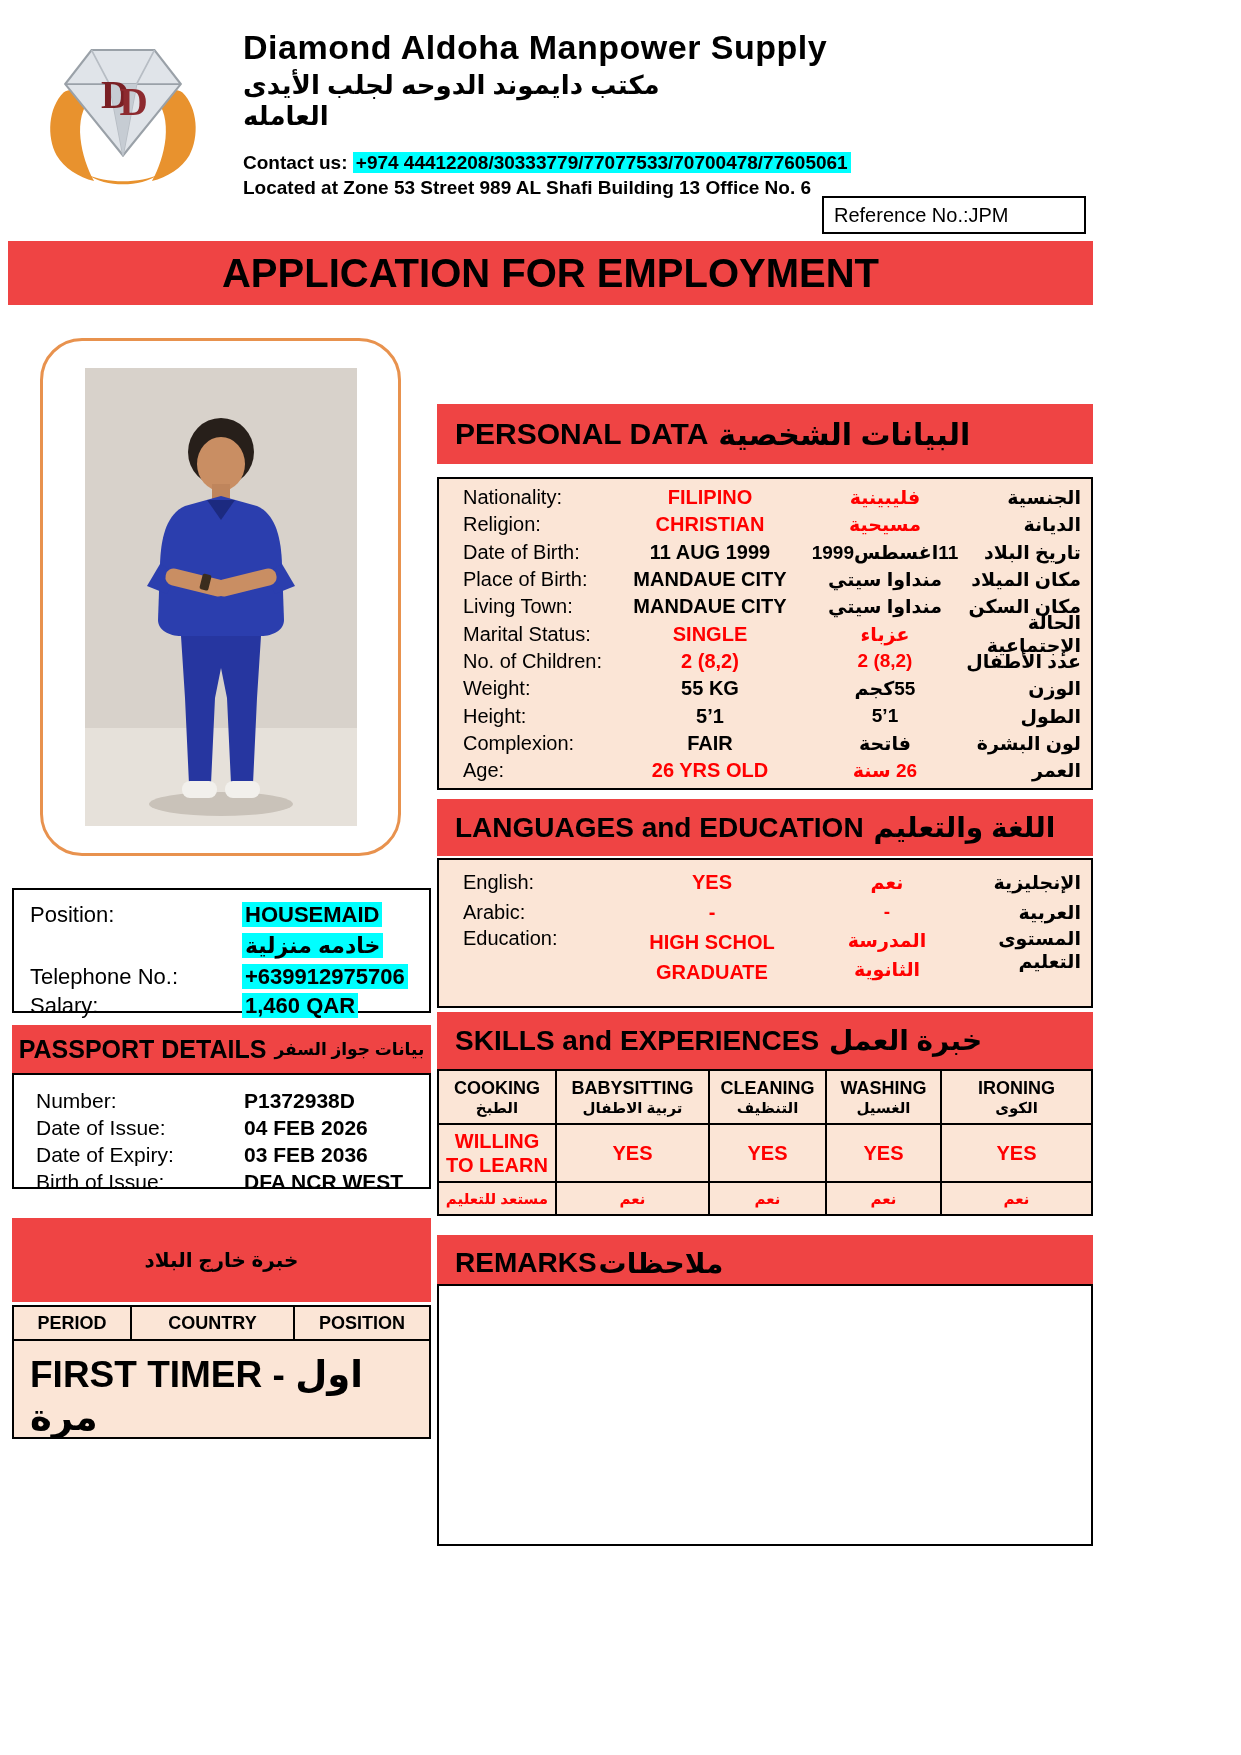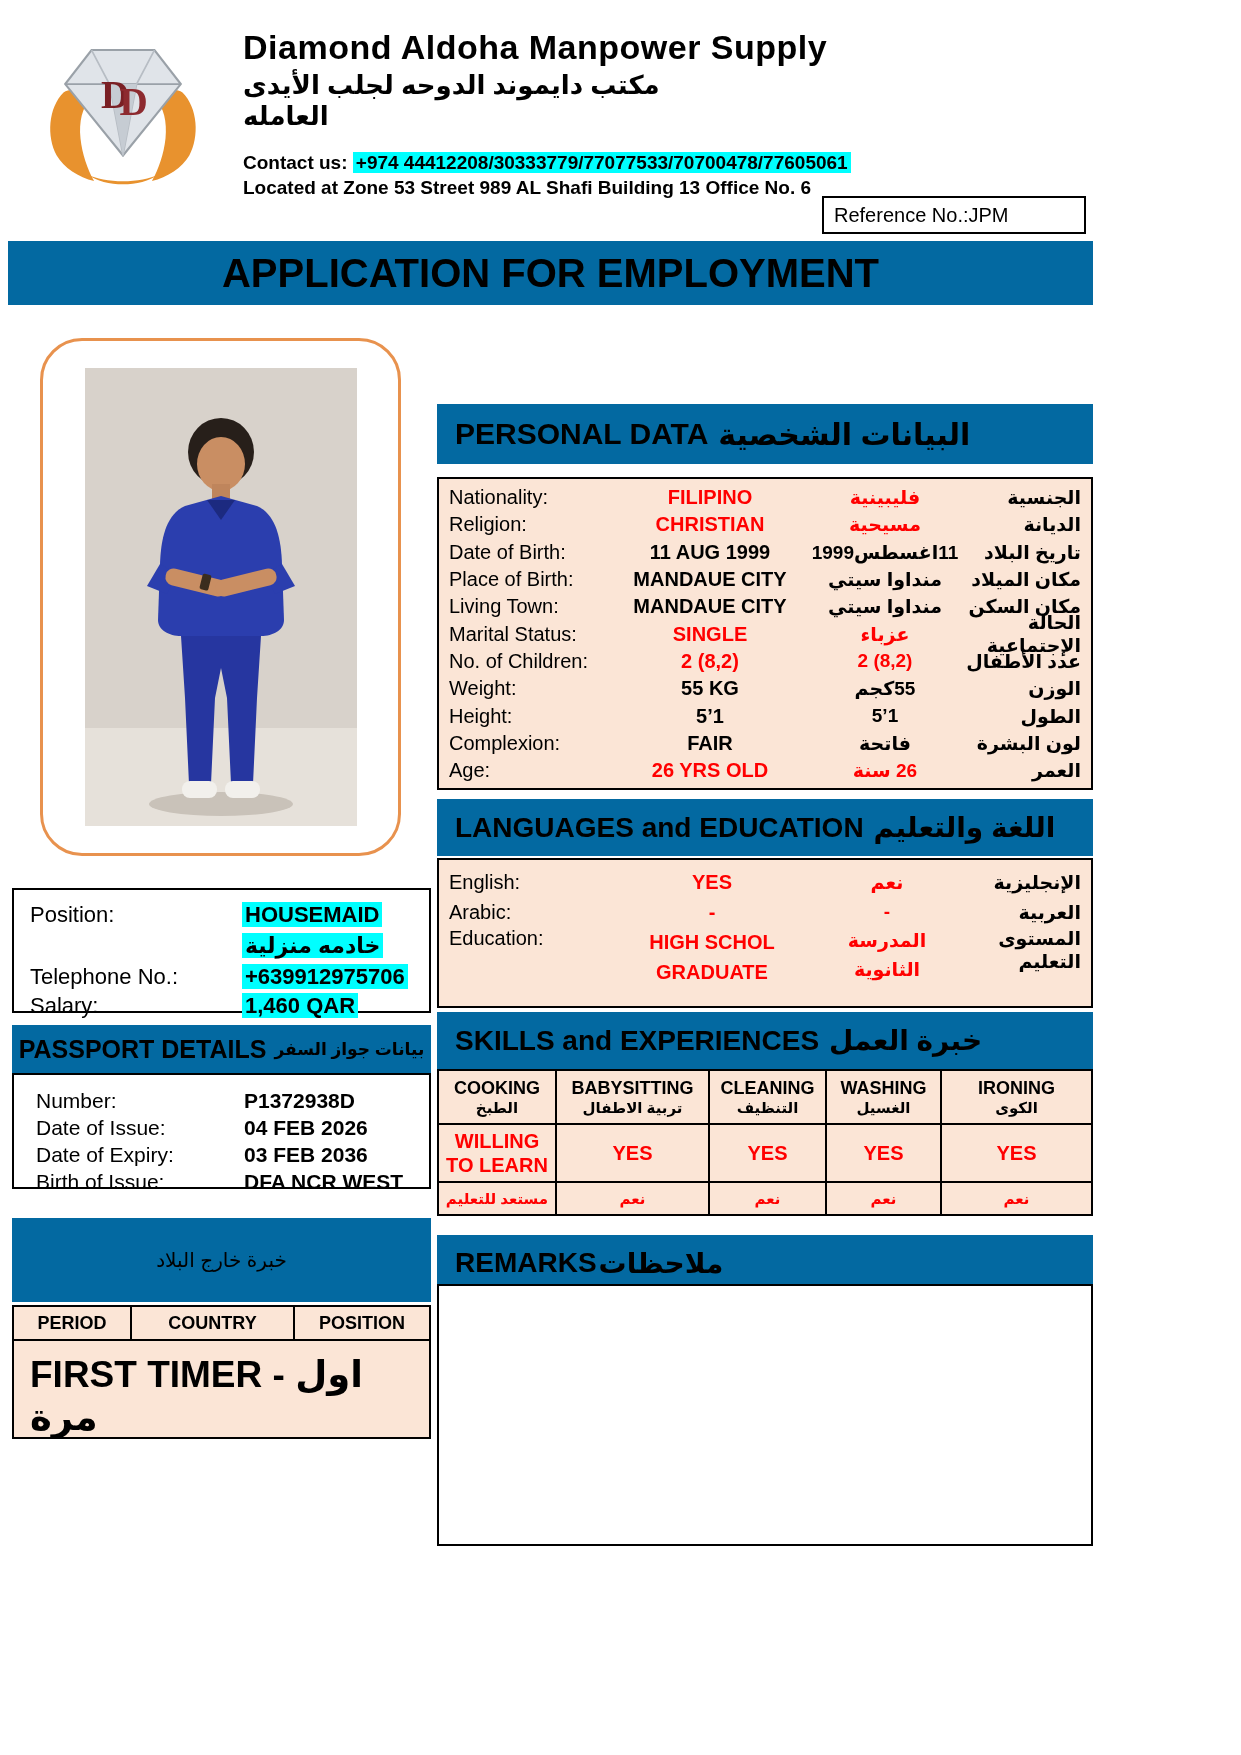--- a/index.html
+++ b/index.html
@@ -14,41 +14,41 @@
   .logo{left:38px;top:26px;width:170px;height:164px}
   .head-text{left:243px;top:28px;width:860px}
   .company-name{font-size:34px;font-weight:bold;letter-spacing:.5px}
   .company-name-ar{font-size:26px;font-weight:bold;margin-top:3px;direction:rtl;text-align:left;width:430px}
   .contact-line{margin-top:20px;font-size:19px;font-weight:bold}
   .address-line{margin-top:3px;font-size:19px;font-weight:bold}
   .ref-box{left:822px;top:196px;width:264px;height:38px;border:2px solid #000;
            font-size:20px;line-height:34px;padding-left:10px;background:#fff}
 
   
-  .banner{background:#0369a1;display:flex;align-items:center;font-weight:bold}
+  .banner{background:#ef4444;display:flex;align-items:center;font-weight:bold}
   .banner .ar-part{margin-left:10px}
   .title-banner{left:8px;top:241px;width:1085px;height:64px;justify-content:center;font-size:40px}
 
   .fullname-box{left:410px;top:317px;width:683px;height:53px;border:3px solid #E8924E;
                 background:#fff;display:flex;align-items:center;padding-left:14px;
                 font-size:27px;font-weight:bold;color:#0070C0}
   .fullname-box .val{margin-left:10px}
 
   
   .photo-frame{left:40px;top:338px;width:361px;height:518px;border:3px solid #E8924E;
                border-radius:42px;background:#fff;overflow:hidden}
   .photo-frame svg{display:block;margin:27px auto 0}
 
   
   .pd-banner{left:437px;top:404px;width:656px;height:60px;padding-left:18px;font-size:30px}
   .panel{background:#FBE5D6;border:2px solid #000}
   .pd-table{left:437px;top:477px;width:656px;height:313px;display:grid;
             grid-template-columns:172px 198px 152px 1fr;grid-auto-rows:27.3px;
             align-items:center;font-size:20px;padding-top:5px}
-  .pl{padding-left:10px}
+  .pl{padding-left:24px}
   .pv{text-align:center;font-weight:bold}
   .pav{text-align:center;font-weight:bold;font-size:19px}
   .pal{text-align:right;padding-right:10px;font-weight:bold;font-size:19px}
 
   .lang-banner{left:437px;top:799px;width:656px;height:57px;padding-left:18px;font-size:28px}
   .lang-table{left:437px;top:858px;width:656px;height:150px;display:grid;
               grid-template-columns:168px 210px 140px 1fr;grid-template-rows:30px 30px 72px;
               align-items:center;font-size:20px;padding-top:7px}
 
   
@@ -69,21 +69,21 @@
        border-right:2px solid #000;border-bottom:2px solid #000}
   .skc.last{border-right:none}
   .skc.bot{border-bottom:none}
   .sk-en{font-size:18px;font-weight:bold}
   .sk-ar{font-size:15px;font-weight:bold}
   .sk-val{font-size:20px;font-weight:bold;line-height:1.2;padding:0 4px}
   .sk-arv{font-size:15px;font-weight:bold}
 
   .prev-banner{left:12px;top:1218px;width:419px;height:84px;flex-direction:column;justify-content:center}
   .prev-en{font-size:28px;font-weight:bold}
-  .prev-ar{font-size:20px;font-weight:normal}
+  .prev-ar{font-size:20px;font-weight:bold}
   .prev-table{left:12px;top:1305px;width:419px;height:134px}
   .prev-head{display:grid;grid-template-columns:118px 163px 1fr;height:34px}
   .ph-cell{display:flex;align-items:center;justify-content:center;font-size:18px;font-weight:bold;
            border-right:2px solid #000;border-bottom:2px solid #000}
   .ph-cell.last{border-right:none}
   .prev-entry{font-size:37px;font-weight:bold;padding:12px 0 0 16px}
 
   .remarks-banner{left:437px;top:1235px;width:656px;height:56px;padding-left:18px;font-size:28px}
   .remarks-banner .ar-part{margin-left:2px}
   .remarks-box{left:437px;top:1284px;width:656px;height:262px;border:2px solid #000;background:#fff}

